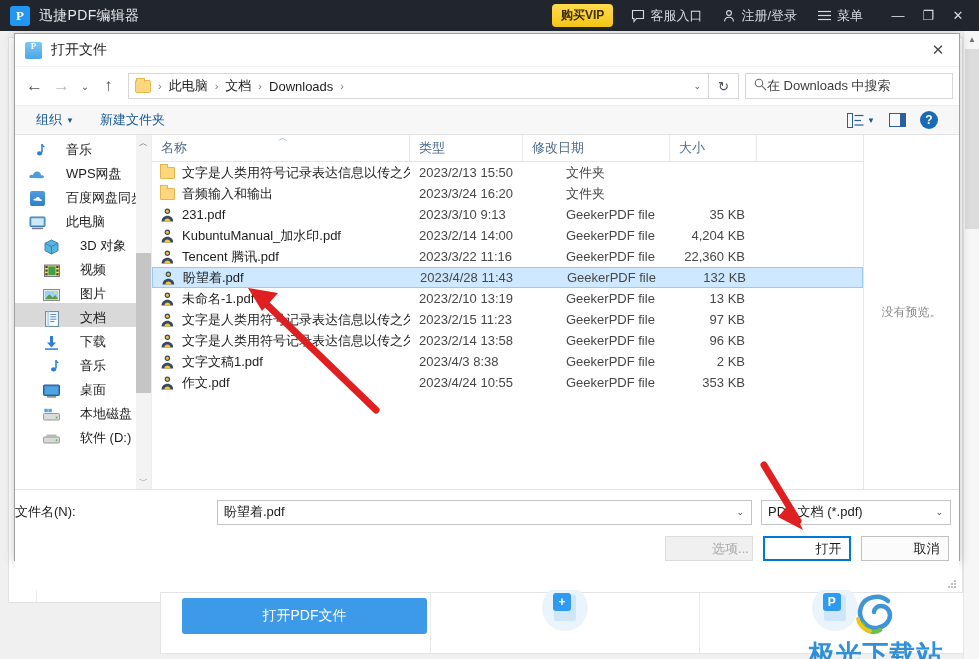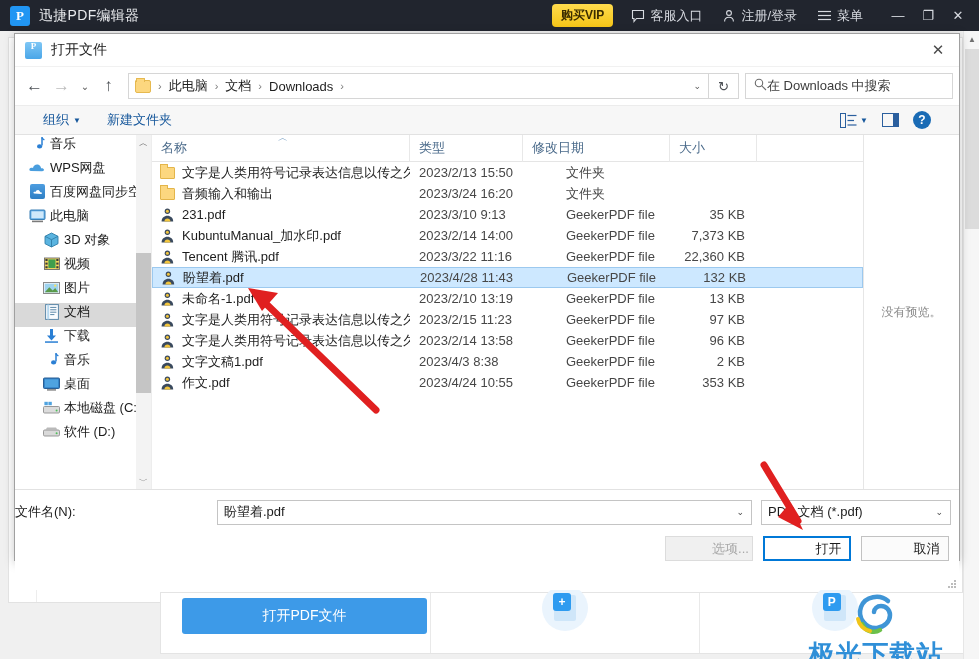--- a/index.html
+++ b/index.html
@@ -180,21 +180,21 @@
   #search-box {
     width: 208px; height: 26px; margin-left: 6px; border: 1px solid #d6d6d6;
     display: flex; align-items: center; gap: 0; padding: 0 8px; background: #fff;
   }
   #search-ico { color: #6b6b6b; font-size: 12px; }
   #search-ph { font-size: 13px; color: #3c3c3c; }
 
   #dlg-toolbar {
     position: relative; height: 30px; background: #f7f7f7;
     border-top: 1px solid #ececec; border-bottom: 1px solid #e2e2e2;
-    display: flex; align-items: center; padding: 0 28px;
+    display: flex; align-items: center; padding: 0 21px;
   }
   .tool-item {
     font-size: 13px; color: #16579b; display: flex; align-items: center; gap: 4px;
     margin-right: 26px;
   }
   .tool-caret { font-size: 8px; color: #16579b; }
   .tool-right { margin-left: auto; display: flex; align-items: center; gap: 14px; }
   #view-ico {
     display: flex; align-items: center; gap: 3px; color: #2a5f9e;
   }
@@ -215,21 +215,21 @@
     position: relative; height: 355px; display: flex; background: #fff;
     border-bottom: 1px solid #e2e2e2;
   }
 
   
   #tree-pane {
     width: 137px; position: relative; overflow: hidden;
     border-right: 1px solid #ededed;
   }
   .tree-item {
-    height: 24px; display: flex; align-items: flex-start; gap: 4px;
+    height: 24px; display: flex; align-items: flex-end; gap: 20px;
     padding-left: 14px; font-size: 13px; color: #1b1b1b; white-space: nowrap;
   }
   .tree-item.indent { padding-left: 28px; }
   .tree-item.selected { background: #d9d9d9; }
   .t-ico { width: 17px; height: 17px; flex: none; position: relative; display:flex; align-items:center; justify-content:center; }
   
   #tree-scroll {
     position: absolute; right: 0; top: 0; width: 15px; height: 355px;
     background: #f3f3f3;
   }
@@ -709,21 +709,21 @@
               <span class="f-ico"><svg width="15" height="15" viewBox="0 0 15 15">
                   <circle cx="7.4" cy="4.2" r="2.7" fill="#3a4a5e"></circle>
                   <path d="M1.6 14.4c0-3.4 2.6-5.6 5.8-5.6s5.8 2.2 5.8 5.6z" fill="#3a4a5e"></path>
                   <circle cx="7.4" cy="4.2" r="1.5" fill="#f2c53d"></circle>
                   <path d="M4.4 14.4c0-1.8 1.3-3 3-3s3 1.2 3 3z" fill="#f2c53d"></path>
                 </svg></span>
               <span>KubuntuManual_加水印.pdf</span>
             </div>
             <div class="cell date">2023/2/14 14:00</div>
             <div class="cell type">GeekerPDF file</div>
-            <div class="cell size">7,373 KB</div>
+            <div class="cell size">4,204 KB</div>
           </div>
           <div class="row">
             <div class="cell name">
               <span class="f-ico"><svg width="15" height="15" viewBox="0 0 15 15">
                   <circle cx="7.4" cy="4.2" r="2.7" fill="#3a4a5e"></circle>
                   <path d="M1.6 14.4c0-3.4 2.6-5.6 5.8-5.6s5.8 2.2 5.8 5.6z" fill="#3a4a5e"></path>
                   <circle cx="7.4" cy="4.2" r="1.5" fill="#f2c53d"></circle>
                   <path d="M4.4 14.4c0-1.8 1.3-3 3-3s3 1.2 3 3z" fill="#f2c53d"></path>
                 </svg></span>
               <span>Tencent 腾讯.pdf</span>

